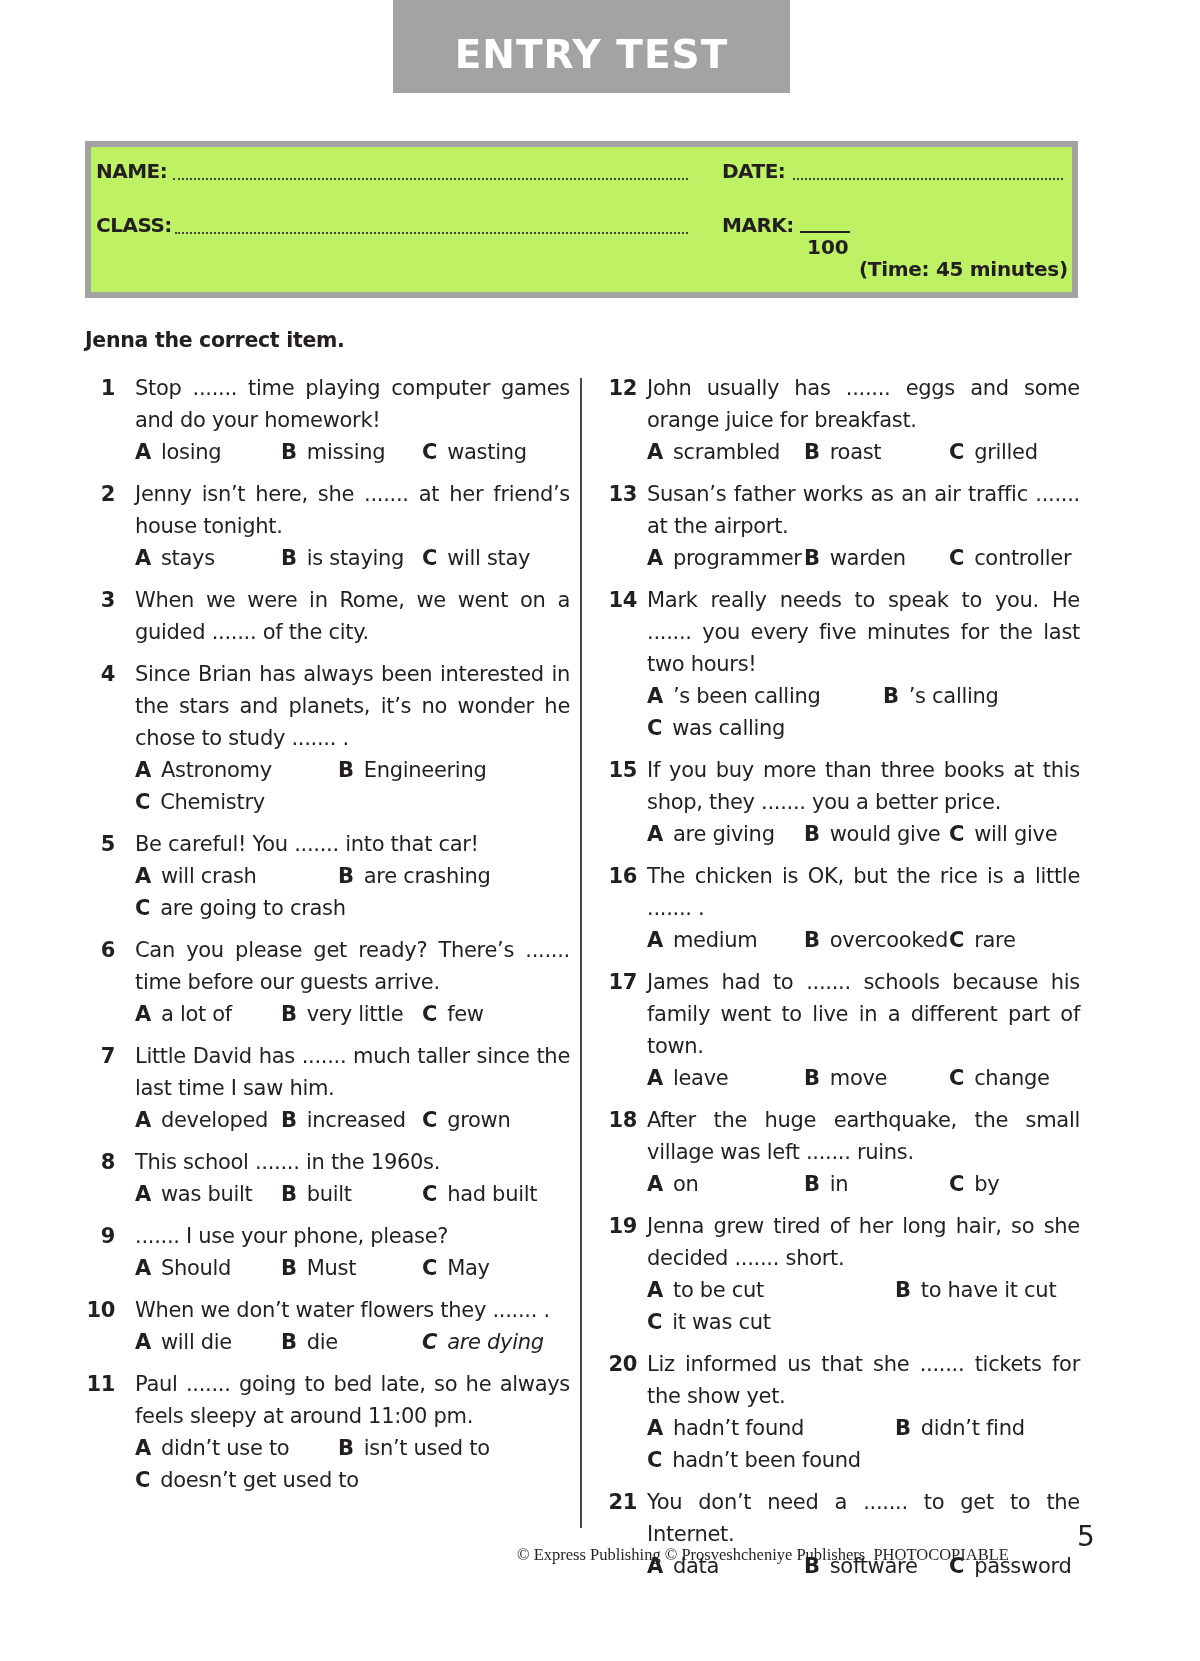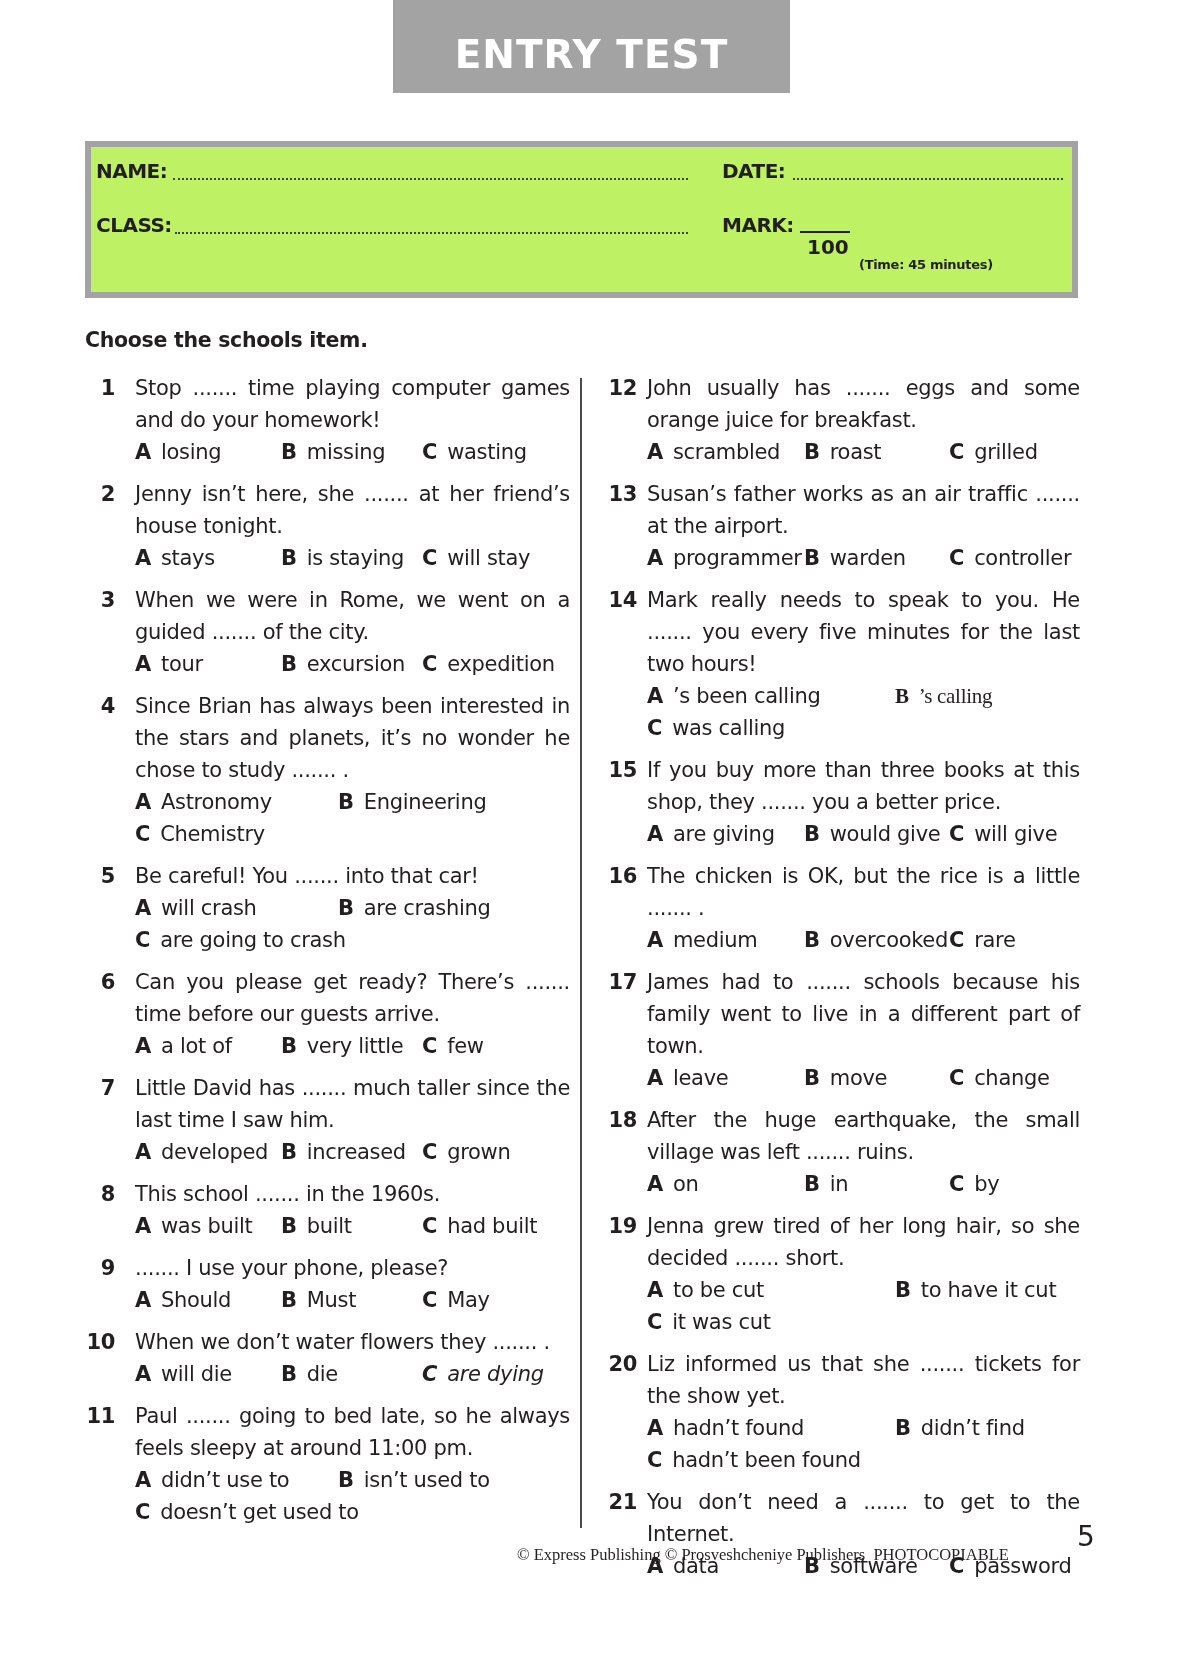--- a/index.html
+++ b/index.html
@@ -8,21 +8,21 @@
   .title-banner { position: absolute; left: 393px; top: 0; width: 397px; height: 93px;
                   background: #a3a3a3; display: flex; align-items: flex-end; justify-content: center; }
   .title-banner span { color: #ffffff; font-weight: bold; font-size: 39px; letter-spacing: 1px;
                        margin-bottom: 16px; font-family: "DejaVu Sans", sans-serif; }
   .form-box { position: absolute; left: 85px; top: 141px; width: 981px; height: 145px;
               border: 6px solid #a3a3a3; background: #bef264; }
   .form-label { position: absolute; font-weight: bold; font-size: 20px; letter-spacing: -0.5px; }
   .dots { position: absolute; border-bottom: 2px dotted #444; height: 0; }
   .mark-line { position: absolute; border-bottom: 2px solid #231f20; width: 50px; height: 0; }
   .mark-denom { position: absolute; font-weight: bold; font-size: 20px; }
-  .time-note { position: absolute; font-weight: bold; font-size: 13px; letter-spacing: -0.3px; }
+  .time-note { position: absolute; font-weight: bold; font-size: 20px; letter-spacing: -0.3px; }
   .instruction { position: absolute; left: 85px; top: 328px; font-weight: bold; font-size: 20.5px; letter-spacing: -0.3px; }
   .divider { position: absolute; left: 580px; top: 378px; width: 2px; height: 1150px; background: #4a4a4a; }
   .col { position: absolute; top: 372px; }
   .col-left { left: 85px; width: 485px; }
   .col-right { left: 594px; width: 486px; }
   .q { position: relative; margin-bottom: 10px; font-size: 21px; line-height: 32px; letter-spacing: -0.3px; }
   .q-num { position: absolute; top: 0; font-weight: bold; width: 38px; text-align: right; }
   .col-left .q-num { left: 0; width: 30px; }
   .col-right .q-num { left: 0; width: 32px; margin-left: 11px; }
   .q-body { margin-left: 50px; }
@@ -49,21 +49,21 @@
   <span class="form-label" style="left:631px; top:12px;">DATE:</span>
   <div class="dots" style="left:702px; top:31px; width:270px;"></div>
   <span class="form-label" style="left:5px; top:66px;">CLASS:</span>
   <div class="dots" style="left:84px; top:85px; width:513px;"></div>
   <span class="form-label" style="left:631px; top:66px;">MARK:</span>
   <div class="mark-line" style="left:709px; top:84px;"></div>
   <span class="mark-denom" style="left:716px; top:88px;">100</span>
   <span class="time-note" style="left:768px; top:110px;">(Time: 45 minutes)</span>
 </div>
 
-<div class="instruction">Choose the schools item.</div>
+<div class="instruction">Jenna the correct item.</div>
 
 <div class="divider"></div>
 
 <div class="col col-left" id="col-left">
     <div class="q">
       <span class="q-num">1</span>
       <div class="q-body">
         <div class="q-text">Stop ....... time playing computer games and do your homework!</div>
         <div class="opts">
           <span class="opt" style="left: 0px; top: 0px;"><b>A</b><span>losing</span></span>
@@ -80,25 +80,20 @@
           <span class="opt" style="left: 0px; top: 0px;"><b>A</b><span>stays</span></span>
           <span class="opt" style="left: 146px; top: 0px;"><b>B</b><span>is staying</span></span>
           <span class="opt" style="left: 287px; top: 0px;"><b>C</b><span>will stay</span></span>
         </div>
       </div>
     </div>
     <div class="q">
       <span class="q-num">3</span>
       <div class="q-body">
         <div class="q-text">When we were in Rome, we went on a guided ....... of the city.</div>
-        <div class="opts">
-          <span class="opt" style="left: 0px; top: 0px;"><b>A</b><span>tour</span></span>
-          <span class="opt" style="left: 146px; top: 0px;"><b>B</b><span>excursion</span></span>
-          <span class="opt" style="left: 287px; top: 0px;"><b>C</b><span>expedition</span></span>
-        </div>
       </div>
     </div>
     <div class="q">
       <span class="q-num">4</span>
       <div class="q-body">
         <div class="q-text">Since Brian has always been interested in the stars and planets, it’s no wonder he chose to study ....... .</div>
         <div class="opts two">
           <span class="opt" style="left: 0px; top: 0px;"><b>A</b><span>Astronomy</span></span>
           <span class="opt" style="left: 203px; top: 0px;"><b>B</b><span>Engineering</span></span>
           <span class="opt" style="left: 0px; top: 32px;"><b>C</b><span>Chemistry</span></span>
@@ -205,21 +200,21 @@
           <span class="opt" style="left: 302px; top: 0px;"><b>C</b><span>controller</span></span>
         </div>
       </div>
     </div>
     <div class="q">
       <span class="q-num">14</span>
       <div class="q-body">
         <div class="q-text">Mark really needs to speak to you. He ....... you every five minutes for the last two hours!</div>
         <div class="opts two">
           <span class="opt" style="left: 0px; top: 0px;"><b>A</b><span>’s been calling</span></span>
-          <span class="opt" style="left: 248px; top: 0px; font-family: Liberation Serif, serif;"><b>B</b><span>’s calling</span></span>
+          <span class="opt" style="left: 236px; top: 0px;"><b>B</b><span>’s calling</span></span>
           <span class="opt" style="left: 0px; top: 32px;"><b>C</b><span>was calling</span></span>
         </div>
       </div>
     </div>
     <div class="q">
       <span class="q-num">15</span>
       <div class="q-body">
         <div class="q-text">If you buy more than three books at this shop, they ....... you a better price.</div>
         <div class="opts">
           <span class="opt" style="left: 0px; top: 0px;"><b>A</b><span>are giving</span></span>

